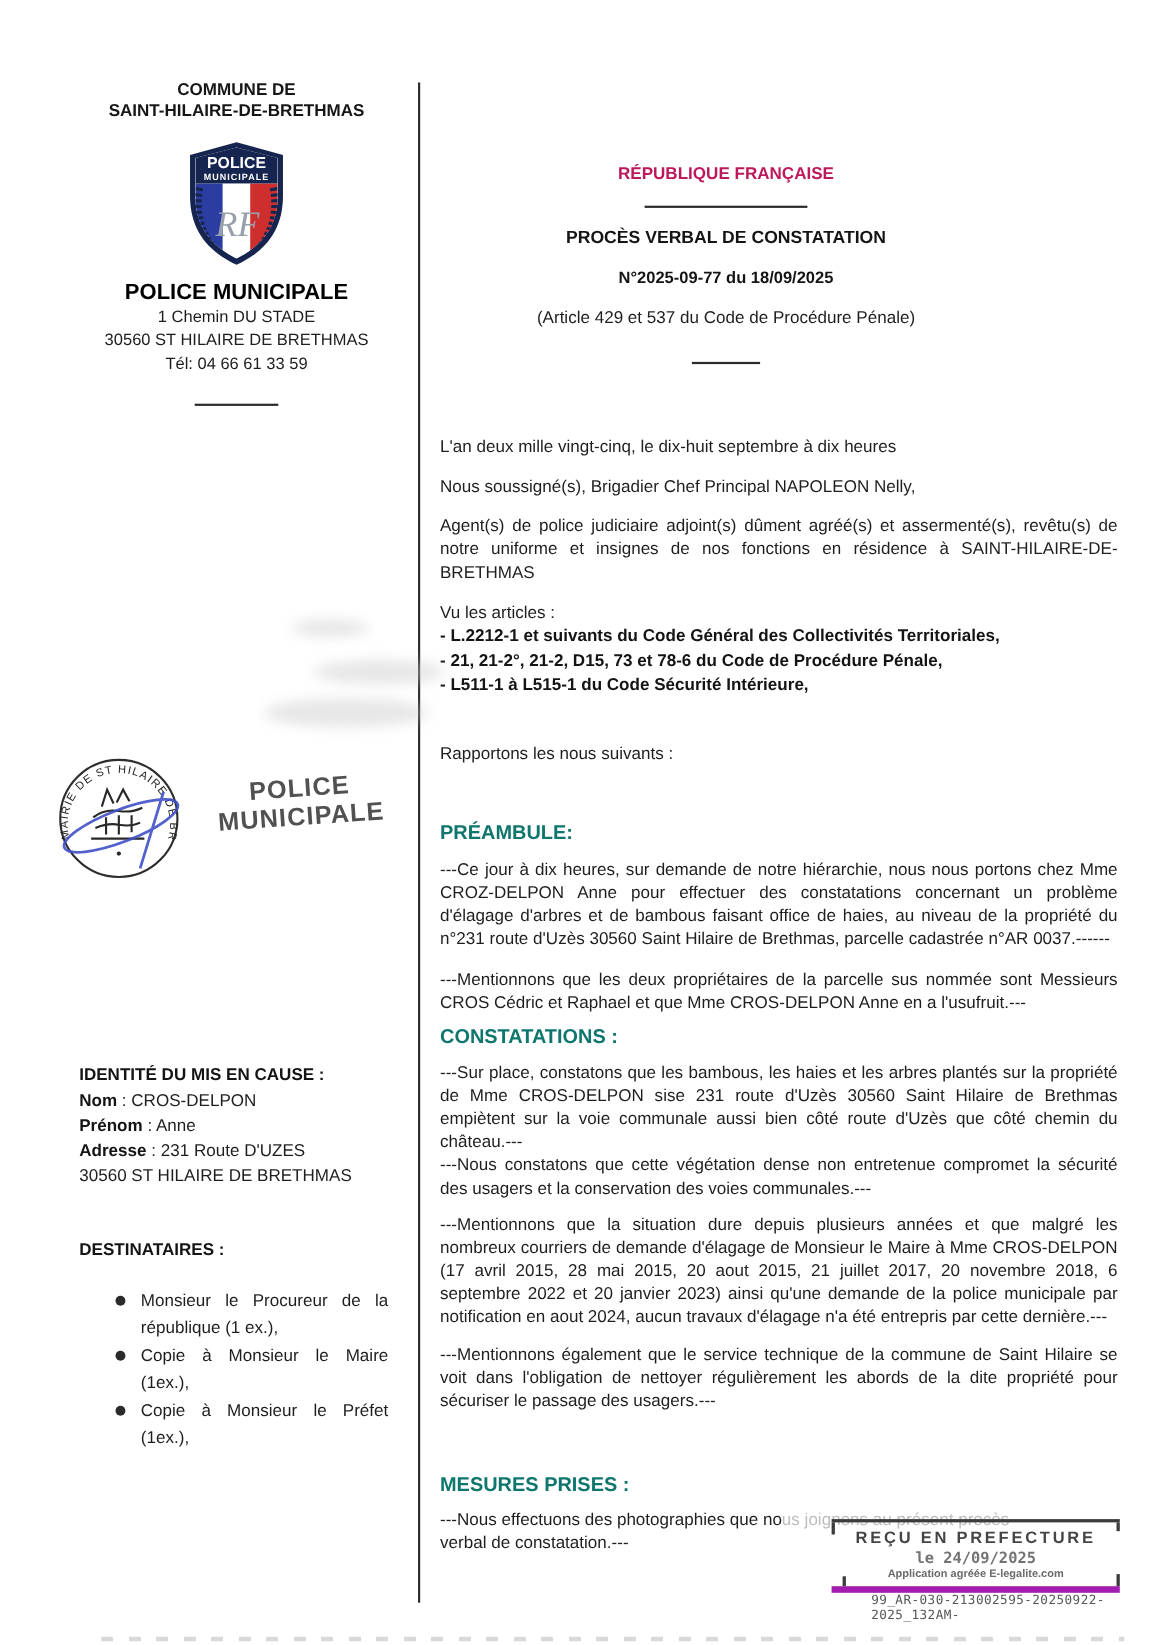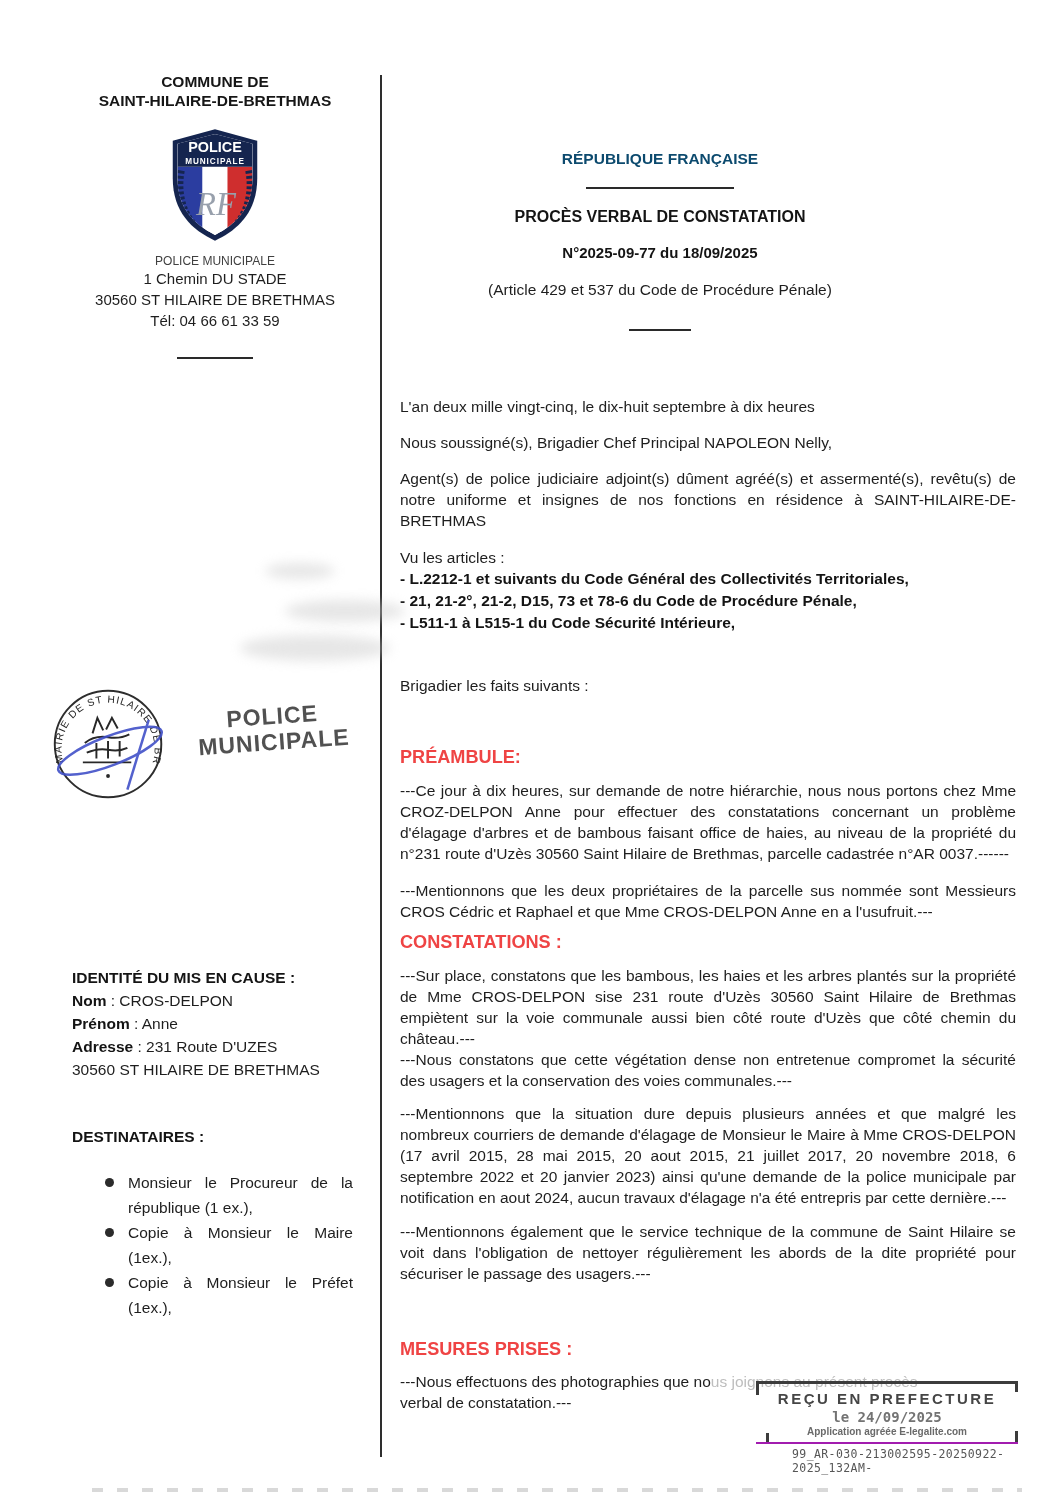--- a/index.html
+++ b/index.html
@@ -12,21 +12,21 @@
   .page{position:absolute;inset:0;}
 
   
   .v-divider{position:absolute;left:380px;top:75px;width:2px;height:1382px;background:#2e2e2e;}
   .sep{border-top:2px solid #2a2a2a;height:0;}
 
   
   .left-col{position:absolute;left:60px;top:72px;width:310px;text-align:center;}
   .commune{font-weight:bold;font-size:15.5px;line-height:19px;color:#161616;}
   .badge-wrap{margin-top:18px;}
-  .service-name{font-weight:normal;font-size:12px;margin-top:8px;color:#404040;}
+  .service-name{font-weight:bold;font-size:20px;margin-top:8px;color:#000000;}
   .service-line{font-size:15px;line-height:21px;}
   .left-sep{width:76px;margin:26px auto 0;}
 
   
   .round-stamp{position:absolute;left:46px;top:683px;}
   .police-stamp{
     position:absolute;left:193px;top:703px;width:160px;text-align:center;
     transform:rotate(-4deg);font-weight:bold;font-size:23px;line-height:26px;
     color:#3a3a3a;letter-spacing:1px;opacity:.88;
   }
@@ -38,50 +38,50 @@
   .id-row b{color:#141414;}
   .dest-title{font-weight:bold;color:#141414;margin-top:44px;line-height:23px;}
   .dest-list{margin-top:22px;padding-left:33px;}
   .dest-item{display:flex;align-items:flex-start;line-height:25px;}
   .bullet{flex:0 0 9px;width:9px;height:9px;border-radius:50%;background:#2b2b2b;margin:8px 14px 0 0;}
   .dest-text{width:225px;text-align:justify;}
 
   
   .right-col{position:absolute;left:400px;top:140px;width:616px;font-size:15.5px;line-height:21px;}
   .title-block{width:520px;text-align:center;}
-  .republic{font-weight:bold;font-size:15.5px;margin-top:8px;color:#0c4a6e;}
+  .republic{font-weight:bold;font-size:15.5px;margin-top:8px;color:#be185d;}
   .sep1{width:148px;margin:18px auto 0;}
   .pv-title{font-weight:bold;font-size:16px;margin-top:17px;color:#141414;}
   .pv-number{font-weight:bold;font-size:15px;margin-top:15px;color:#141414;}
   .pv-article{margin-top:16px;}
   .sep2{width:62px;margin:29px auto 0;}
 
   .para{text-align:justify;}
   .mt-date{margin-top:65px;}
   .mt-std{margin-top:15px;}
   .mt-vu{margin-top:16px;}
   .bold-line{font-weight:bold;color:#141414;line-height:22px;}
   .mt-rapportons{margin-top:41px;}
-  .sec-title{font-weight:bold;color:#ef4444;}
+  .sec-title{font-weight:bold;color:#0f766e;}
   .mt-preambule{margin-top:51px;}
   .mt-p1{margin-top:12px;}
   .mt-p2{margin-top:16px;}
   .mt-consta{margin-top:10px;}
   .mt-c1{margin-top:12px;}
   .mt-c2{}
   .mt-c3{margin-top:12px;}
   .mt-c4{margin-top:13px;}
   .mt-mesures{margin-top:55px;}
   .mt-m1{margin-top:11px;}
   .faded{color:#bdbdbd;}
 
   
   .pref-stamp{
     position:absolute;left:756px;top:1381px;width:262px;height:58px;
-    border-top:3px solid #3c3c3c;border-bottom:2px solid #a21caf;
+    border-top:3px solid #3c3c3c;border-bottom:6px solid #a21caf;
     text-align:center;color:#454545;
   }
   .pref-stamp .corner{position:absolute;width:3px;background:#3c3c3c;}
   .c-tl{left:0;top:0;height:11px;}
   .c-tr{right:0;top:0;height:8px;}
   .c-bl{left:10px;bottom:0;height:9px;}
   .c-br{right:0;bottom:0;height:11px;}
   .pref-l1{font-weight:bold;font-size:15px;letter-spacing:2.5px;margin-top:6px;}
   .pref-l2{font-family:"DejaVu Sans Mono",monospace;font-weight:bold;font-size:14px;margin-top:2px;color:#737373;}
   .pref-l3{font-weight:bold;font-size:10px;margin-top:1px;color:#6a6a6a;}
@@ -210,21 +210,21 @@
     <p class="para mt-std">Nous soussigné(s), Brigadier Chef Principal NAPOLEON Nelly,</p>
     <p class="para mt-std">Agent(s) de police judiciaire adjoint(s) dûment agréé(s) et assermenté(s), revêtu(s) de notre uniforme et insignes de nos fonctions en résidence à SAINT-HILAIRE-DE-BRETHMAS</p>
 
     <div class="mt-vu">
       <div>Vu les articles :</div>
       <div class="bold-line">- L.2212-1 et suivants du Code Général des Collectivités Territoriales,</div>
       <div class="bold-line">- 21, 21-2°, 21-2, D15, 73 et 78-6 du Code de Procédure Pénale,</div>
       <div class="bold-line">- L511-1 à L515-1 du Code Sécurité Intérieure,</div>
     </div>
 
-    <p class="mt-rapportons">Brigadier les faits suivants :</p>
+    <p class="mt-rapportons">Rapportons les nous suivants :</p>
 
     <h3 class="sec-title mt-preambule">PRÉAMBULE:</h3>
     <p class="para mt-p1">---Ce jour à dix heures, sur demande de notre hiérarchie, nous nous portons chez Mme CROZ-DELPON Anne pour effectuer des constatations concernant un problème d'élagage d'arbres et de bambous faisant office de haies, au niveau de la propriété du n°231 route d'Uzès 30560 Saint Hilaire de Brethmas, parcelle cadastrée n°AR 0037.------</p>
     <p class="para mt-p2">---Mentionnons que les deux propriétaires de la parcelle sus nommée sont Messieurs CROS Cédric et Raphael et que Mme CROS-DELPON Anne en a l'usufruit.---</p>
 
     <h3 class="sec-title mt-consta">CONSTATATIONS :</h3>
     <p class="para mt-c1">---Sur place, constatons que les bambous, les haies et les arbres plantés sur la propriété de Mme CROS-DELPON sise 231 route d'Uzès 30560 Saint Hilaire de Brethmas empiètent sur la voie communale aussi bien côté route d'Uzès que côté chemin du château.---</p>
     <p class="para mt-c2">---Nous constatons que cette végétation dense non entretenue compromet la sécurité des usagers et la conservation des voies communales.---</p>
     <p class="para mt-c3">---Mentionnons que la situation dure depuis plusieurs années et que malgré les nombreux courriers de demande d'élagage de Monsieur le Maire à Mme CROS-DELPON (17 avril 2015, 28 mai 2015, 20 aout 2015, 21 juillet 2017, 20 novembre 2018, 6 septembre 2022 et 20 janvier 2023) ainsi qu'une demande de la police municipale par notification en aout 2024, aucun travaux d'élagage n'a été entrepris par cette dernière.---</p>
     <p class="para mt-c4">---Mentionnons également que le service technique de la commune de Saint Hilaire se voit dans l'obligation de nettoyer régulièrement les abords de la dite propriété pour sécuriser le passage des usagers.---</p>

